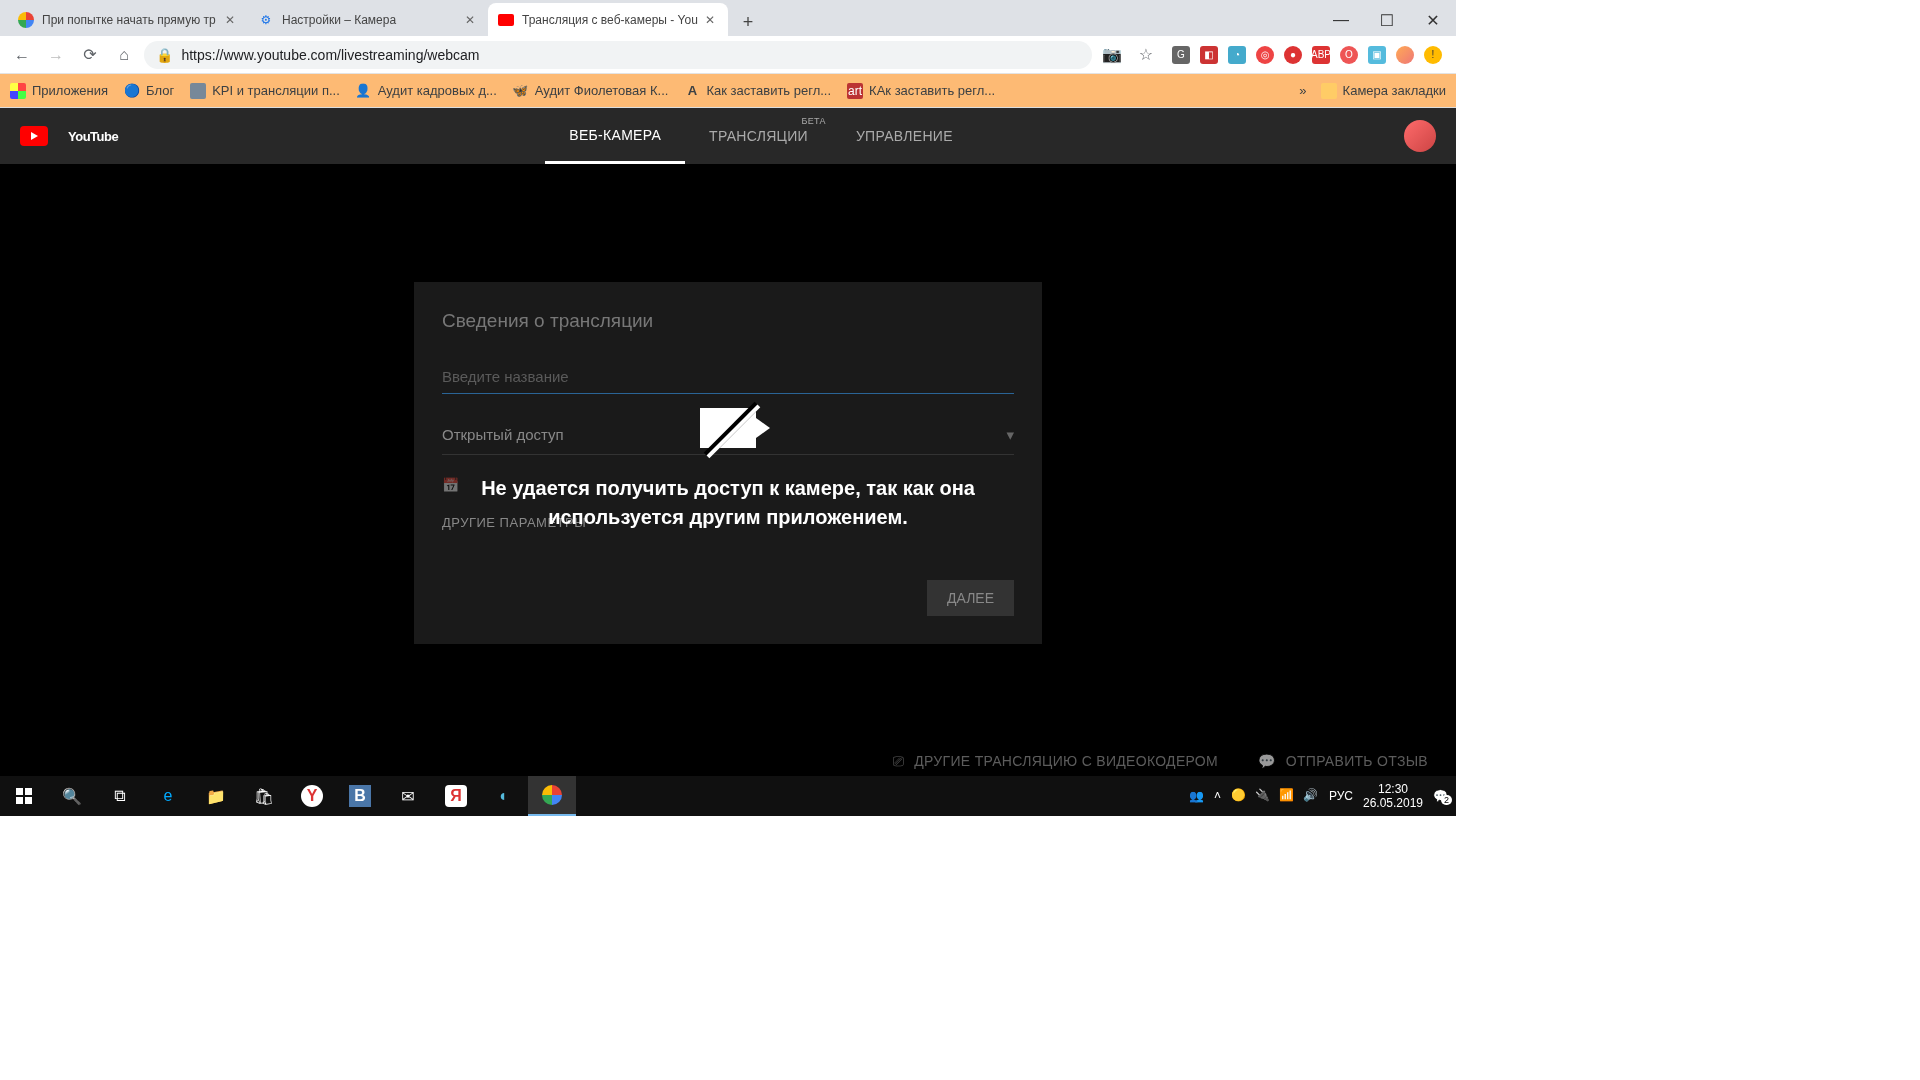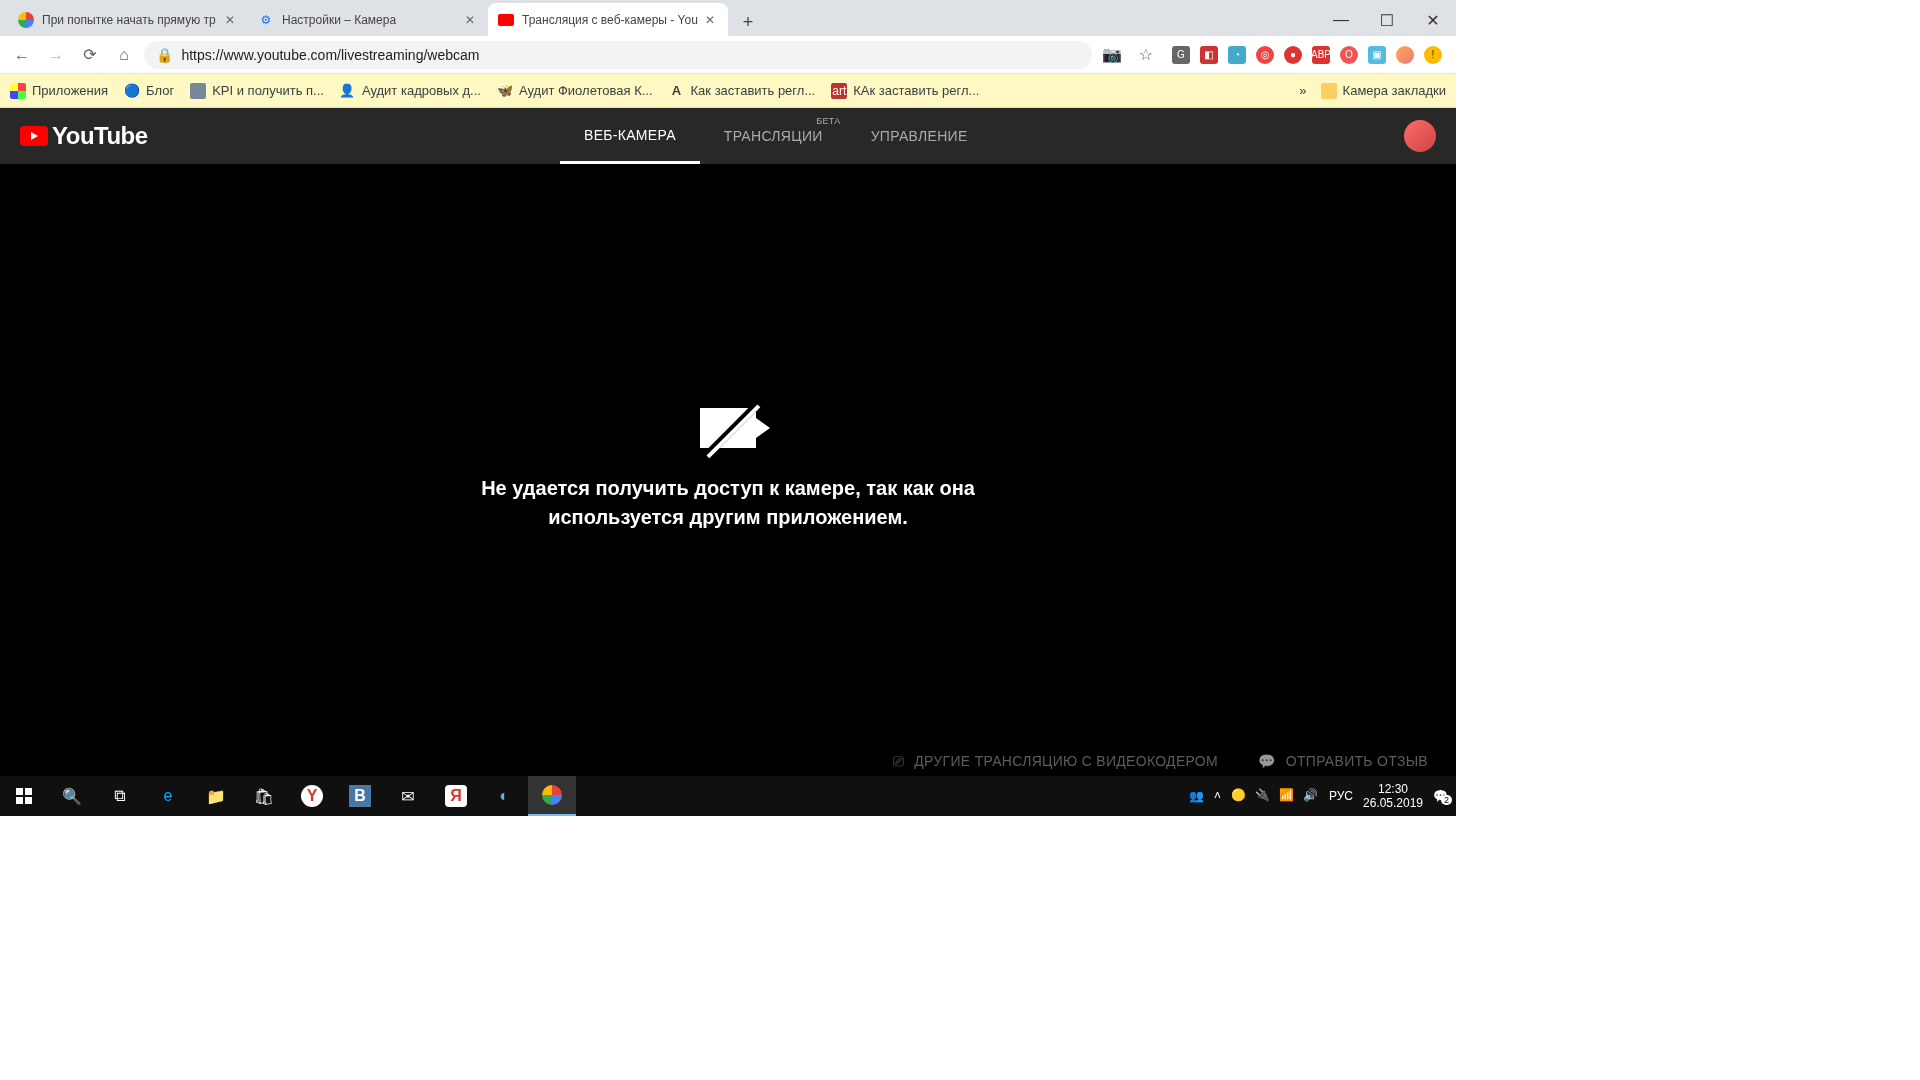--- a/index.html
+++ b/index.html
@@ -19,28 +19,28 @@
 
 .toolbar{height:38px;background:#fff;border-bottom:1px solid #e3e3e3;display:flex;align-items:center;padding:0 8px;gap:6px}
 .navbtn{width:28px;height:28px;display:flex;align-items:center;justify-content:center;color:#5f6368;cursor:pointer;border-radius:50%}
 .navbtn.disabled{color:#bdbdbd}
 .omnibox{flex:1;height:28px;background:#f1f3f4;border-radius:14px;display:flex;align-items:center;padding:0 12px;font-size:14px;color:#202124;gap:8px}
 .omnibox .lock{color:#5f6368}
 .ext{display:flex;align-items:center;gap:10px;padding:0 6px}
 .exticon{width:18px;height:18px;border-radius:3px;display:flex;align-items:center;justify-content:center;font-size:10px;color:#fff}
 
 
-.bookmarks{height:34px;background:#fef9c3;border-bottom:1px solid #ddd;display:flex;align-items:center;padding:0 10px;gap:16px;font-size:13px;color:#3c4043}
+.bookmarks{height:34px;background:#fdba74;border-bottom:1px solid #ddd;display:flex;align-items:center;padding:0 10px;gap:16px;font-size:13px;color:#3c4043}
 .bm{display:flex;align-items:center;gap:6px;cursor:pointer}
 .bm .ico{width:16px;height:16px;border-radius:2px;display:flex;align-items:center;justify-content:center}
 .bookmarks .more{margin-left:auto;display:flex;align-items:center;gap:14px}
 
 
 .ythead{height:56px;background:#282828;display:flex;align-items:center;padding:0 20px;color:#fff}
-.ytlogo{display:flex;align-items:center;gap:4px;font-size:24px;font-weight:600;letter-spacing:-0.5px}
+.ytlogo{display:flex;align-items:center;gap:20px;font-size:13px;font-weight:600;letter-spacing:-0.5px}
 .ytlogo .play{width:28px;height:20px;background:#ff0000;border-radius:4px;display:flex;align-items:center;justify-content:center}
 .ytlogo .play::after{content:"";border-left:7px solid #fff;border-top:4px solid transparent;border-bottom:4px solid transparent}
 .yttabs{display:flex;margin-left:auto;margin-right:auto;height:56px}
 .yttab{padding:0 24px;display:flex;align-items:center;font-size:14px;font-weight:500;color:#aaa;cursor:pointer;position:relative;letter-spacing:0.3px}
 .yttab.active{color:#fff;border-bottom:3px solid #fff}
 .yttab .beta{font-size:9px;position:absolute;top:8px;right:6px;color:#aaa}
 .avatar{width:32px;height:32px;border-radius:50%;background:linear-gradient(135deg,#ff6b6b,#c44);cursor:pointer}
 
 
 .ytbody{height:calc(816px - 36px - 38px - 34px - 56px - 40px);background:#000;position:relative;overflow:hidden}
@@ -135,21 +135,21 @@
   <div class="bm">
       <span class="ico" style="background:conic-gradient(#f44 0 25%,#4f4 0 50%,#44f 0 75%,#ff4 0)"></span>
       <span>Приложения</span>
     </div>
   <div class="bm">
       <span class="ico">🔵</span>
       <span>Блог</span>
     </div>
   <div class="bm">
       <span class="ico" style="background:#789"></span>
-      <span>KPI и получить п...</span>
+      <span>KPI и трансляции п...</span>
     </div>
   <div class="bm">
       <span class="ico">👤</span>
       <span>Аудит кадровых д...</span>
     </div>
   <div class="bm">
       <span class="ico">🦋</span>
       <span>Аудит Фиолетовая К...</span>
     </div>
   <div class="bm">
@@ -185,20 +185,34 @@
         <span class="beta">БЕТА</span>
       </div>
     <div class="yttab">
         <span>УПРАВЛЕНИЕ</span>
       </div>
   </div>
   <div class="avatar"></div>
 </div>
 
 <div class="ytbody">
+  <div class="panel">
+    <h2>Сведения о трансляции</h2>
+    <div class="field"><span>Введите название</span></div>
+    <div class="select">
+      <span>Открытый доступ</span>
+      <span class="arrow">▾</span>
+    </div>
+    <div class="schedule">
+        <span>📅</span>
+      </div>
+    <div class="other">ДРУГИЕ ПАРАМЕТРЫ</div>
+    <div class="next"><span>ДАЛЕЕ</span></div>
+    <div style="clear:both"></div>
+  </div>
 
   <div class="overlay">
     <div class="camoff"></div>
     <p>Не удается получить доступ к камере, так как она используется другим приложением.</p>
   </div>
 
   <div class="bottombar">
     <div class="btn">
       <span>⎚</span>
       <span>ДРУГИЕ ТРАНСЛЯЦИЮ С ВИДЕОКОДЕРОМ</span>

